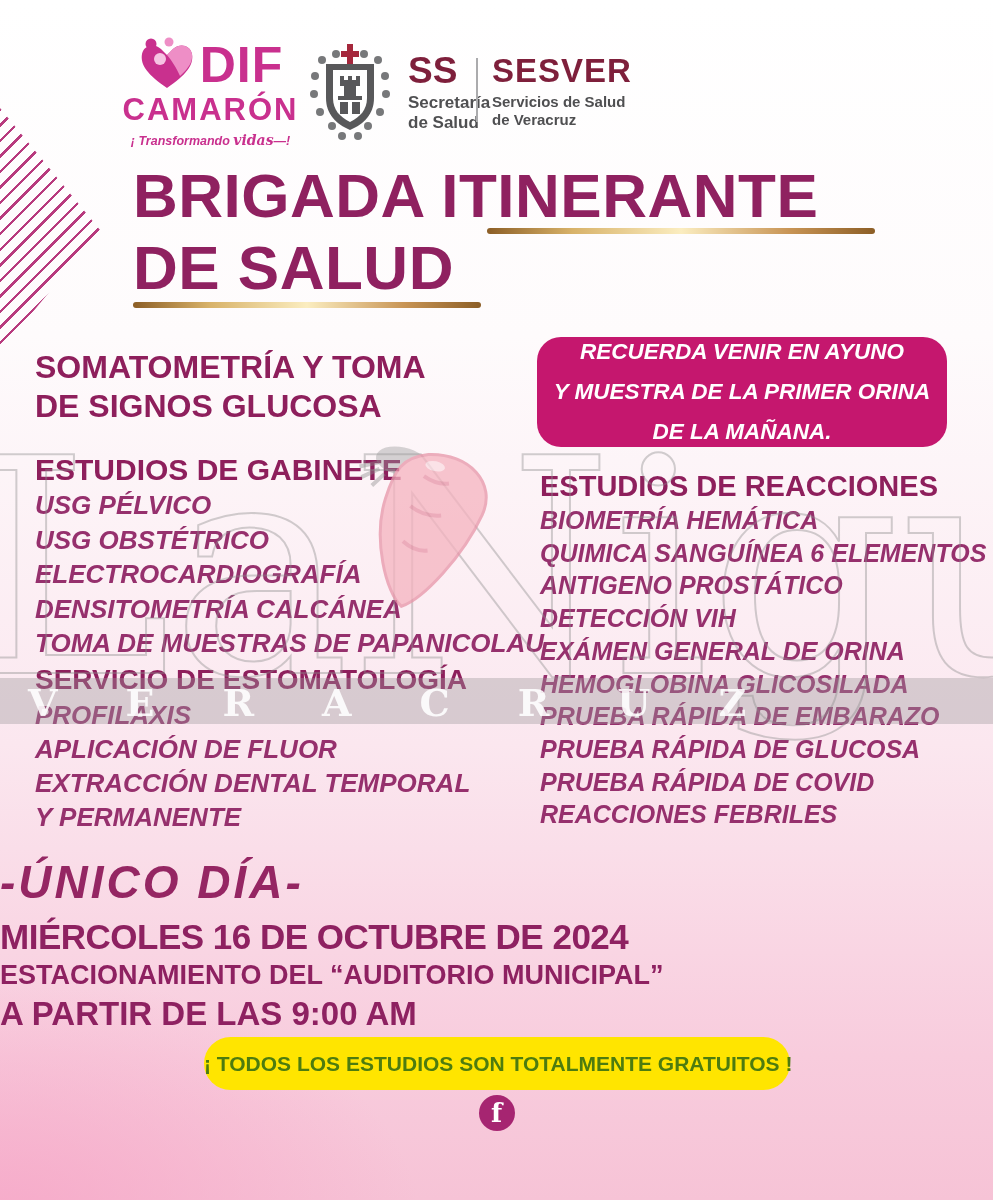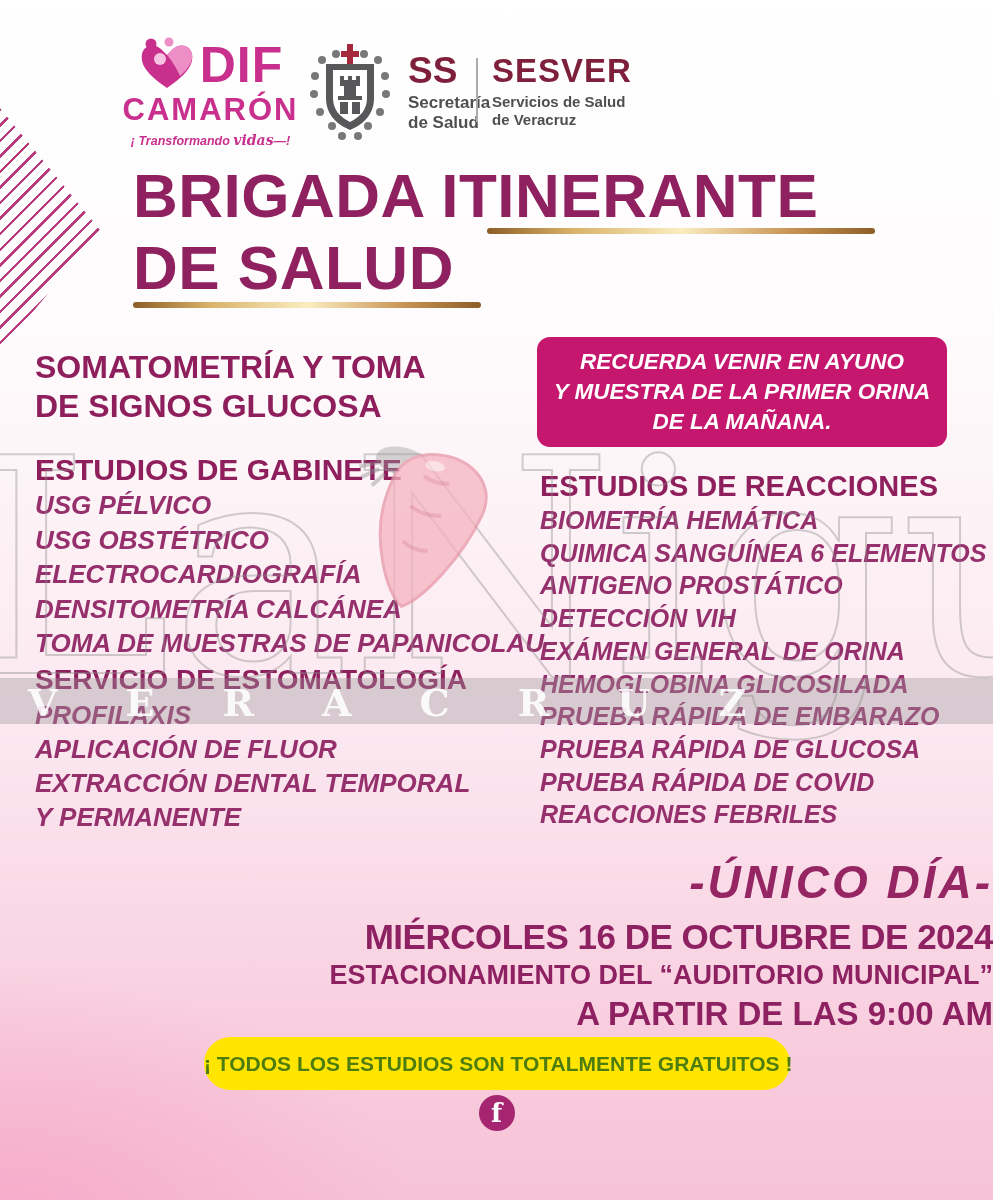--- a/index.html
+++ b/index.html
@@ -48,29 +48,29 @@
   
   .h-mag{ color:#8E1F5C; font-weight:800; white-space:nowrap;}
   .somato{ left:35px; top:348px; font-size:32px; line-height:39px; }
   .gab-head{ left:35px; top:453px; font-size:30px;}
   .list{ font-style:italic; font-weight:700; color:#96306D; white-space:nowrap;}
   .gab-list{ left:35px; top:488px; font-size:26px; line-height:34.6px;}
   .esto-head{ left:35px; top:664px; font-size:28px;}
   .esto-list{ left:35px; top:698px; font-size:26px; line-height:34px;}
 
   .reminder{
-    left:537px; top:337px; width:410px; height:110px; border-radius:13px; background:#C5176E;
-    display:flex; flex-direction:column; justify-content:center; text-align:center;
+    left:537px; top:337px; width:410px; height:110px; border-radius:24px; background:#C5176E;
+    display:flex; flex-direction:column; justify-content:space-between; text-align:center;
     color:#fff; font-size:22.5px; font-weight:700; font-style:italic; line-height:30px;
   }
   .lab-head{ left:540px; top:470px; font-size:29px;}
   .lab-list{ left:540px; top:504px; font-size:25px; line-height:32.7px;}
 
   
-  .centered{ left:0; width:100%; text-align:right; color:#8E2161; }
+  .centered{ left:0; width:100%; text-align:left; color:#8E2161; }
   .unico{ top:855px; font-size:46px; font-weight:800; font-style:italic; letter-spacing:3px; color:#952663;}
   .date{ top:917px; font-size:35px; font-weight:800; letter-spacing:-0.5px;}
   .location{ top:960px; font-size:27px; font-weight:800;}
   .time{ top:995px; font-size:33px; font-weight:800;}
   .banner{
     left:204px; top:1037px; width:586px; height:53px; border-radius:27px; background:#FFE500;
     color:#4d7c0f; font-size:21px; font-weight:800; line-height:53px; text-align:center; white-space:nowrap;
   }
   .fb-row{ top:1095px; left:0; width:100%; display:flex; align-items:center; justify-content:center; gap:10px;}
   .fb-circle{ width:36px; height:36px; border-radius:50%; background:#A62571; color:#fff;

